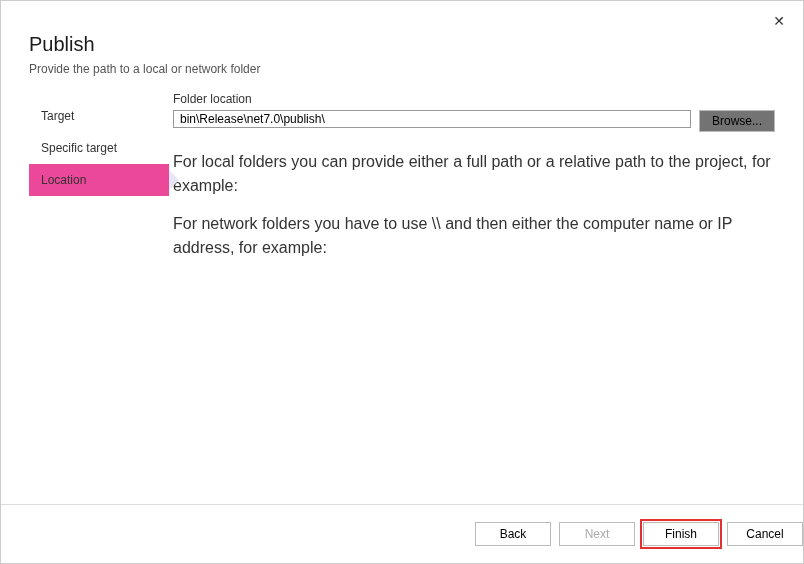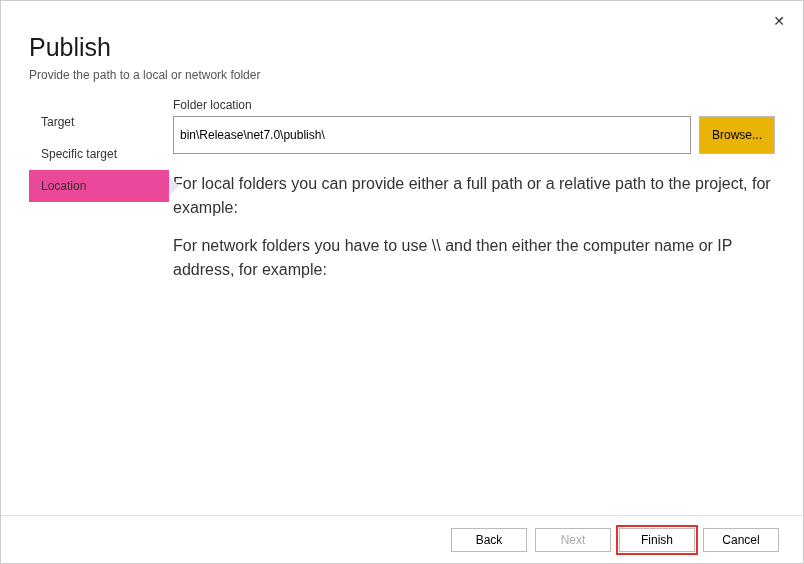--- a/index.html
+++ b/index.html
@@ -22,21 +22,21 @@
       color: #333;
       background: none;
       border: none;
       width: 24px;
       height: 24px;
     }
     .header {
       padding: 32px 28px 16px 28px;
     }
     .title {
-      font-size: 25px;
+      font-size: 20px;
       font-weight: 400;
       color: #1a1a1a;
       margin-bottom: 6px;
     }
     .subtitle {
       font-size: 12px;
       color: #555;
     }
     .content {
       display: flex;
@@ -83,53 +83,52 @@
       display: flex;
       gap: 8px;
       margin-bottom: 18px;
     }
     .text-input {
       flex: 1;
       border: 1px solid #999;
       padding: 3px 6px;
       font-size: 12px;
       font-family: inherit;
-      height: 38px;
+      height: 18px;
     }
     .browse-btn {
       padding: 2px 12px;
       border: 1px solid #bbb;
-      background: #eab308;
+      background: #737373;
       font-size: 12px;
       font-family: inherit;
       cursor: pointer;
-      height: 38px;
+      height: 22px;
       min-width: 68px;
     }
     .help-text {
       font-size: 16px;
       color: #333;
       line-height: 1.5;
       margin-bottom: 14px;
     }
     .help-text ul {
       padding-left: 60px;
       list-style: disc;
     }
     .footer {
       position: absolute;
       bottom: 0;
       left: 0;
       right: 0;
-      height: 48px;
+      height: 59px;
       border-top: 1px solid #ddd;
       display: flex;
       justify-content: flex-end;
       align-items: center;
-      padding-right: 24px;
       gap: 8px;
     }
     .dlg-btn {
       min-width: 76px;
       height: 24px;
       border: 1px solid #bbb;
       background: #fff;
       font-size: 12px;
       font-family: inherit;
       cursor: pointer;

